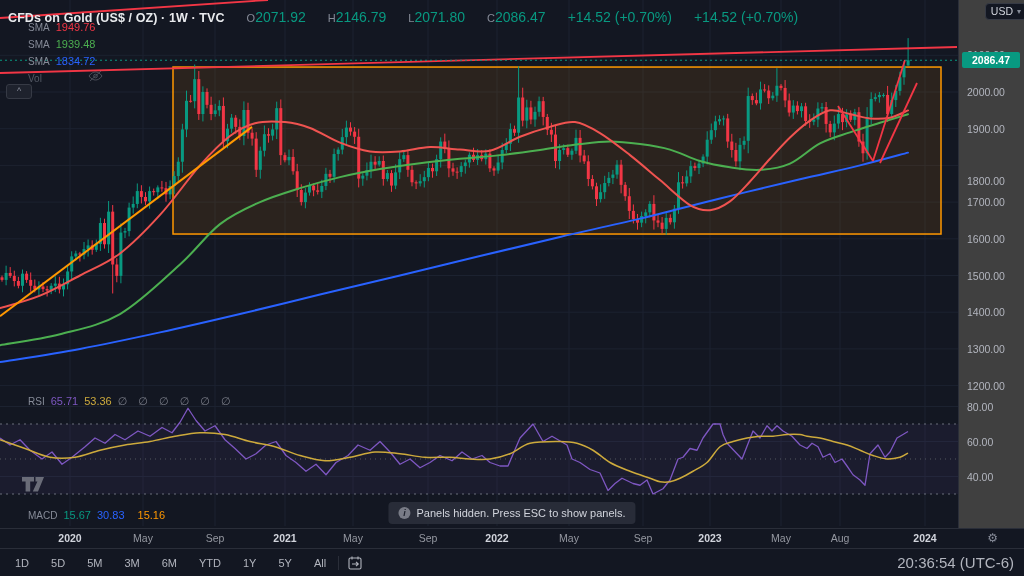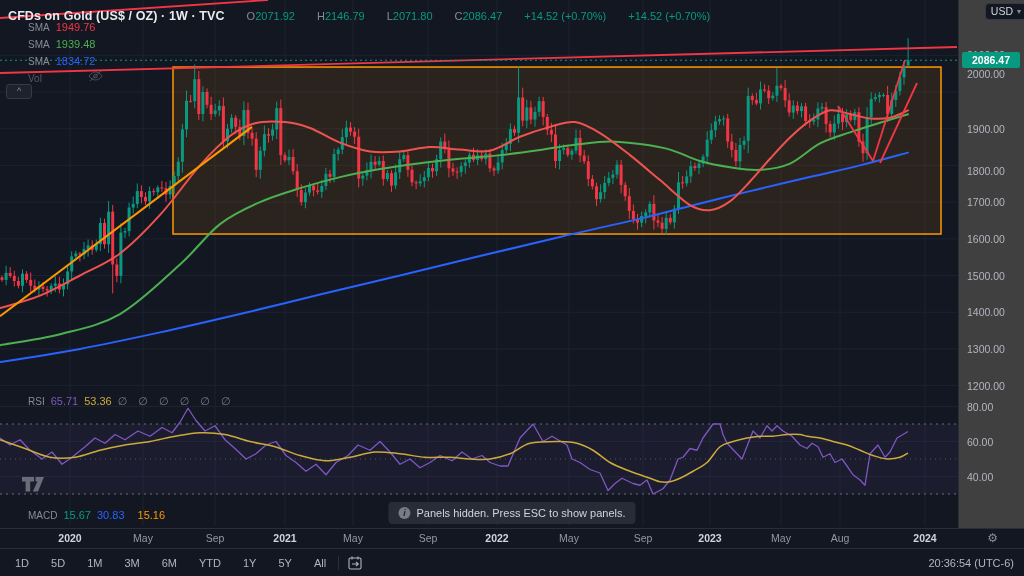--- a/index.html
+++ b/index.html
@@ -8,21 +8,21 @@
   #app { position:relative; width:1024px; height:576px; background:#131722; color:#d1d4dc; }
 
   #plot { position:absolute; left:0; top:0; width:958px; height:528px; }
   #plot svg { position:absolute; left:0; top:0; }
 
   
   .hdr { position:absolute; left:8px; top:9px; display:flex; align-items:baseline; gap:22px;
          font-size:12px; white-space:nowrap; z-index:5; }
   .hdr .title { font-size:12.5px; font-weight:bold; color:#e8eaed; letter-spacing:.1px; }
   .hdr .k { color:#868b98; font-size:11px; }
-  .hdr .v { color:#089981; font-size:11px; }
+  .hdr .v { color:#089981; font-size:14px; }
   .ind-row { position:absolute; left:8px; display:flex; align-items:baseline; gap:6px;
              font-size:11px; z-index:5; white-space:nowrap; }
   .ind-row .lbl { color:#868b98; font-size:10px;margin-left:20px; }
   .dim { opacity:.55; }
   .collapse-btn { position:absolute; left:6px; top:84px; width:26px; height:15px; z-index:5;
       background:#1e222d; border:1px solid #363a45; border-radius:3px; color:#868b98;
       font-size:9px; line-height:13px; text-align:center; cursor:pointer; }
   .empties { color:#787b86; letter-spacing:4px; font-size:11px; }
 
   
@@ -45,21 +45,21 @@
   .ta-label.year { color:#d1d4dc; font-weight:bold; }
   #axis-gear { position:absolute; right:26px; top:2px; color:#868b98; font-size:12px; cursor:pointer; }
 
   
   #toolbar { position:absolute; left:0; top:548px; width:1024px; height:28px;
       border-top:1px solid #2a2e39; background:#131722; display:flex; align-items:center;
       padding:0 10px; z-index:4; }
   .range-btn { font-size:11px; color:#b2b5be; padding:2px 5px; border-radius:3px; cursor:pointer; }
   .tb-divider { width:1px; height:14px; background:#2a2e39; margin:0 7px; }
   #go-to-date { margin-left:2px; cursor:pointer; display:flex; align-items:center; }
-  #clock { margin-left:auto; font-size:11px; color:#b2b5be; }
+  #clock { margin-left:auto; font-size:15px; color:#b2b5be; }
 
   
   #toast { position:absolute; left:50%; top:502px; transform:translateX(-50%);
       background:rgba(42,46,57,.96); border-radius:4px; height:22px; padding:0 10px;
       display:flex; align-items:center; gap:6px; z-index:8; }
   #toast .txt { font-size:11px; color:#d1d4dc; white-space:nowrap; }
   .info-ic { width:12px; height:12px; border-radius:50%; background:#787b86; color:#1e222d;
       font-size:9px; font-weight:bold; text-align:center; line-height:12px; font-style:italic; }
 
   #tv-logo { position:absolute; left:22px; top:477px; z-index:5; opacity:.85; }
@@ -632,23 +632,23 @@
     </svg>
   </div>
 
   <div id="price-axis">
     <div id="currency-btn">
       <span>USD</span>
       <span class="chev">▾</span>
     </div>
     <div id="price-badge" style="top: 52.2655px;">2086.47</div>
   <div class="pa-label" style="top: 49.3px;">2100.00</div>
-      <div class="pa-label" style="top: 68px;">2000.00</div>
+      <div class="pa-label" style="top: 86px;">2000.00</div>
       <div class="pa-label" style="top: 122.7px;">1900.00</div>
-      <div class="pa-label" style="top: 165px;">1800.00</div>
+      <div class="pa-label" style="top: 175px;">1800.00</div>
       <div class="pa-label" style="top: 196.1px;">1700.00</div>
       <div class="pa-label" style="top: 232.8px;">1600.00</div>
       <div class="pa-label" style="top: 269.5px;">1500.00</div>
       <div class="pa-label" style="top: 306.2px;">1400.00</div>
       <div class="pa-label" style="top: 342.9px;">1300.00</div>
       <div class="pa-label" style="top: 379.6px;">1200.00</div>
       <div class="pa-label" style="top: 400.5px;">80.00</div>
       <div class="pa-label" style="top: 435.5px;">60.00</div>
       <div class="pa-label" style="top: 470.5px;">40.00</div>
     </div>
@@ -667,21 +667,21 @@
       <div class="ta-label year" style="left: 710px;">2023</div>
       <div class="ta-label" style="left: 781px;">May</div>
       <div class="ta-label" style="left: 840px;">Aug</div>
       <div class="ta-label year" style="left: 925px;">2024</div>
     </div>
 
   <div id="toolbar">
     <span id="ranges" style="display: flex; gap: 12px;">
         <span class="range-btn">1D</span>
         <span class="range-btn">5D</span>
-        <span class="range-btn">1M</span>
+        <span class="range-btn">5M</span>
         <span class="range-btn">3M</span>
         <span class="range-btn">6M</span>
         <span class="range-btn">YTD</span>
         <span class="range-btn">1Y</span>
         <span class="range-btn">5Y</span>
         <span class="range-btn">All</span>
       </span>
     <span class="tb-divider"></span>
     <span id="go-to-date">
       <svg width="15" height="14" viewBox="0 0 15 14">

